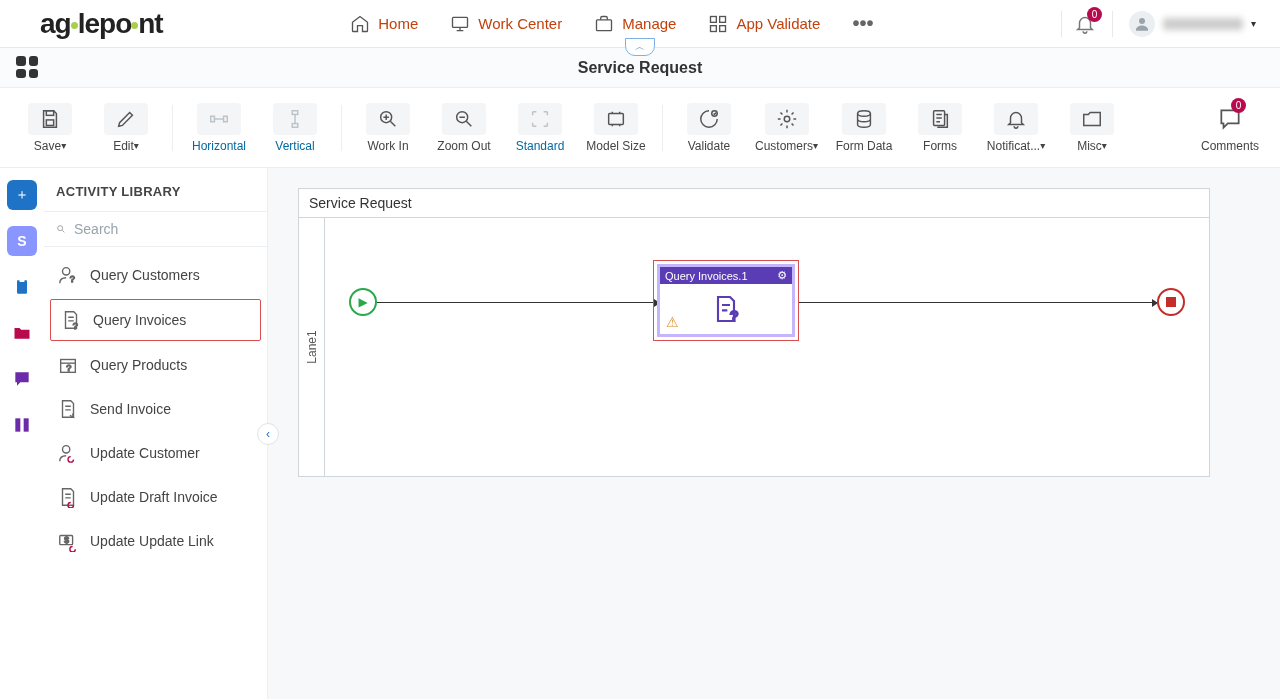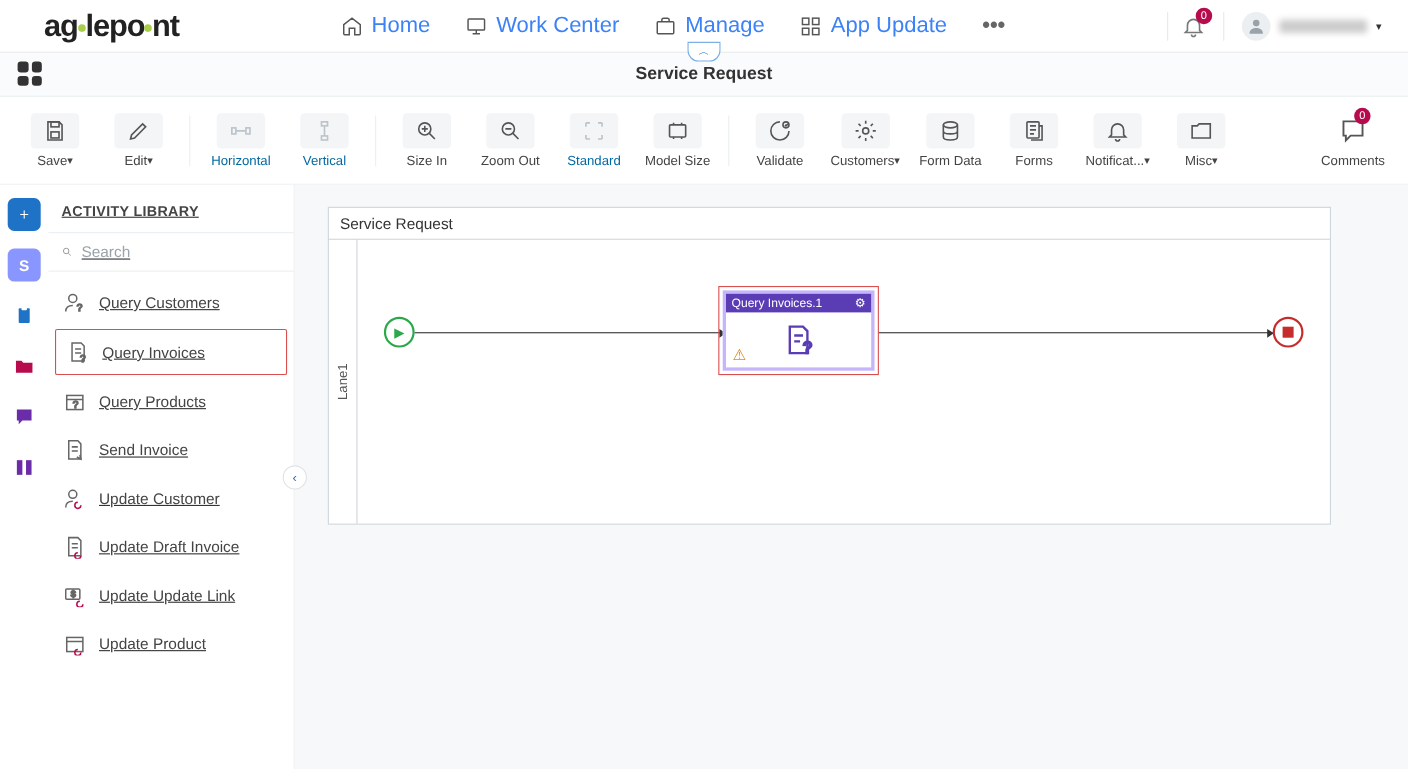--- a/index.html
+++ b/index.html
@@ -1,21 +1,21 @@
 <!DOCTYPE html>
 <html><head>
 <meta charset="utf-8">
 <style>
   * { box-sizing: border-box; margin: 0; padding: 0; }
   body { font-family: -apple-system, BlinkMacSystemFont, "Segoe UI", Arial, sans-serif; font-size: 14px; color: #333; background: #fff; width: 1280px; height: 699px; overflow: hidden; }
   .topbar { height: 48px; display: flex; align-items: center; padding: 0 24px 0 40px; border-bottom: 1px solid #e6e8ea; }
   .logo { font-size: 28px; font-weight: 700; letter-spacing: -1px; color: #222; }
   .logo .dot { display: inline-block; width: 7px; height: 7px; background: #a9cf4a; border-radius: 50%; vertical-align: 10%; }
   .topnav { display: flex; gap: 32px; margin-left: auto; margin-right: auto; align-items: center; }
-  .topnav-item { display: flex; align-items: center; gap: 8px; color: #3b82f6; cursor: pointer; font-size: 20px; }
+  .topnav-item { display: flex; align-items: center; gap: 8px; color: #c2410c; cursor: pointer; font-size: 15px; }
   .topnav-icon { width: 20px; height: 20px; display: flex; align-items: center; justify-content: center; }
   .top-right { display: flex; align-items: center; gap: 16px; padding-left: 12px; border-left: 1px solid #e6e8ea; }
   .bell-wrap { position: relative; cursor: pointer; }
   .bell-badge { position: absolute; top: -6px; right: -6px; background: #b80b4d; color: #fff; font-size: 10px; border-radius: 50%; width: 15px; height: 15px; display: flex; align-items: center; justify-content: center; }
   .avatar { width: 26px; height: 26px; border-radius: 50%; background: #eceff1; display:flex;align-items:center;justify-content:center; }
   .username-blur { width: 80px; height: 12px; background: #ccc; filter: blur(3px); border-radius: 3px; }
   .subbar { height: 40px; display: flex; align-items: center; justify-content: center; position: relative; border-bottom: 1px solid #eceff1; background:#fafbfc; }
   .grid-icon { position:absolute; left:16px; top:8px; width:22px; height:22px; display:grid; grid-template-columns:1fr 1fr; gap:3px; cursor:pointer;}
   .grid-icon span{background:#333;border-radius:3px;}
   .subbar-title { font-size: 16px; font-weight: 600; color: #333; }
@@ -32,21 +32,21 @@
   .commentsbadge .bdg{ position:absolute; top:-5px; right:6px; background:#b80b4d; color:#fff; width:15px;height:15px;border-radius:50%;font-size:10px;display:flex;align-items:center;justify-content:center;}
   .body-area { display: flex; height: calc(699px - 48px - 40px - 80px); position:relative; }
   .rail { width:44px; background:#fff; display:flex; flex-direction:column; align-items:center; gap:16px; padding-top:12px;}
   .rail-btn{ width:30px; height:30px; border-radius:6px; display:flex;align-items:center;justify-content:center; cursor:pointer;}
   .rail-btn.add{background:#1e73c6;color:#fff;}
   .rail-btn.s{background:#8a96ff;color:#fff;}
   .rail-btn.clip{color:#1e73c6;}
   .rail-btn.folder{color:#b80b4d;}
   .rail-btn.chat{color:#6a2ca8;}
   .rail-btn.col{color:#6a2ca8;}
-  .panel { width: 224px; border-right:1px solid #eceff1; display:flex; flex-direction:column; background:#fff;text-decoration:underline;}
+  .panel { width: 224px; border-right:1px solid #eceff1; display:flex; flex-direction:column; background:#fff;}
   .panel-title { padding:16px 12px 12px; font-size:13px; font-weight:700; color:#444; letter-spacing:0.3px; border-bottom:1px solid #eceff1;}
   .search-row { display:flex; align-items:center; gap:8px; padding:8px 12px; border-bottom:1px solid #eceff1;}
   .search-row input{ border:none; outline:none; font-size:14px; flex:1; color:#333;}
   .search-row input::placeholder{color:#9aa3aa;}
   .act-list { flex:1; overflow:auto; padding:6px 0;}
   .act-item { display:flex; align-items:center; gap:10px; padding:10px 12px; cursor:pointer; font-size:14px; color:#444;}
   .act-item.highlight{ border:1.5px solid #d94f4f; border-radius:2px; margin:2px 6px 2px 6px; padding:8px 8px;}
   .act-item .ico{ width:24px; height:24px; display:flex; align-items:center; justify-content:center; color:#666; flex-shrink:0;}
   .panel-collapse{ position:absolute; left:257px; top:50%; transform:translateY(-50%); width:22px;height:22px;border-radius:50%;background:#fff;border:1px solid #dfe3e6;display:flex;align-items:center;justify-content:center;color:#1e73c6;cursor:pointer;z-index:5;font-size:12px;}
   .canvas-area { flex:1; background:#f7f8f9; padding:20px 30px; overflow:auto;}
@@ -104,21 +104,21 @@
     </div>
     <div class="topnav-item">
       <span class="topnav-icon">
           <svg width="20" height="20" viewBox="0 0 24 24" fill="none" stroke="#555" stroke-width="1.6">
             <rect x="3" y="3" width="7" height="7"></rect>
             <rect x="14" y="3" width="7" height="7"></rect>
             <rect x="3" y="14" width="7" height="7"></rect>
             <rect x="14" y="14" width="7" height="7"></rect>
           </svg>
         </span>
-      <span>App Update</span>
+      <span>App Validate</span>
     </div>
     <div class="topnav-item" style="font-size:20px;font-weight:700;color:#666;">•••</div>
   </div>
   <div class="top-right">
     <div class="bell-wrap">
       <svg width="22" height="22" viewBox="0 0 24 24" fill="none" stroke="#777" stroke-width="1.6">
           <path d="M18 16v-5a6 6 0 1 0-12 0v5l-2 2h16l-2-2zM10 20a2 2 0 0 0 4 0"></path>
         </svg>
       <span class="bell-badge">0</span>
     </div>
@@ -194,21 +194,21 @@
     <span>Vertical</span>
   </div>
   <div class="sep"></div>
   <div class="tool">
     <div class="tool-icon">
         <svg width="22" height="22" viewBox="0 0 24 24" fill="none" stroke="#555" stroke-width="1.6">
           <circle cx="10" cy="10" r="6"></circle>
           <path d="M14.5 14.5L20 20M7 10h6M10 7v6"></path>
         </svg>
       </div>
-    <span>Size In</span>
+    <span>Work In</span>
   </div>
   <div class="tool">
     <div class="tool-icon">
         <svg width="22" height="22" viewBox="0 0 24 24" fill="none" stroke="#555" stroke-width="1.6">
           <circle cx="10" cy="10" r="6"></circle>
           <path d="M14.5 14.5L20 20M7 10h6"></path>
         </svg>
       </div>
     <span>Zoom Out</span>
   </div>
@@ -403,30 +403,20 @@
       </div>
       <div class="act-item">
         <span class="ico">
             <svg width="22" height="22" viewBox="0 0 24 24" fill="none" stroke="#666" stroke-width="1.5">
               <rect x="3" y="6" width="14" height="10" rx="1"></rect>
               <text x="8" y="14" font-size="9" fill="#666">$</text>
               <path d="M17 18a3 3 0 1 0 3 3" stroke="#b80b4d"></path>
             </svg>
           </span>
         <span>Update Update Link</span>
-      </div>
-      <div class="act-item">
-        <span class="ico">
-            <svg width="22" height="22" viewBox="0 0 24 24" fill="none" stroke="#666" stroke-width="1.5">
-              <rect x="4" y="6" width="16" height="14"></rect>
-              <path d="M4 10h16"></path>
-              <path d="M15 18a3 3 0 1 0 3 3" stroke="#b80b4d"></path>
-            </svg>
-          </span>
-        <span>Update Product</span>
       </div>
     </div>
   </div>
 
   <div class="panel-collapse">‹</div>
 
   <div class="canvas-area">
     <div class="process-box">
       <div class="process-header">Service Request</div>
       <div class="process-body">

